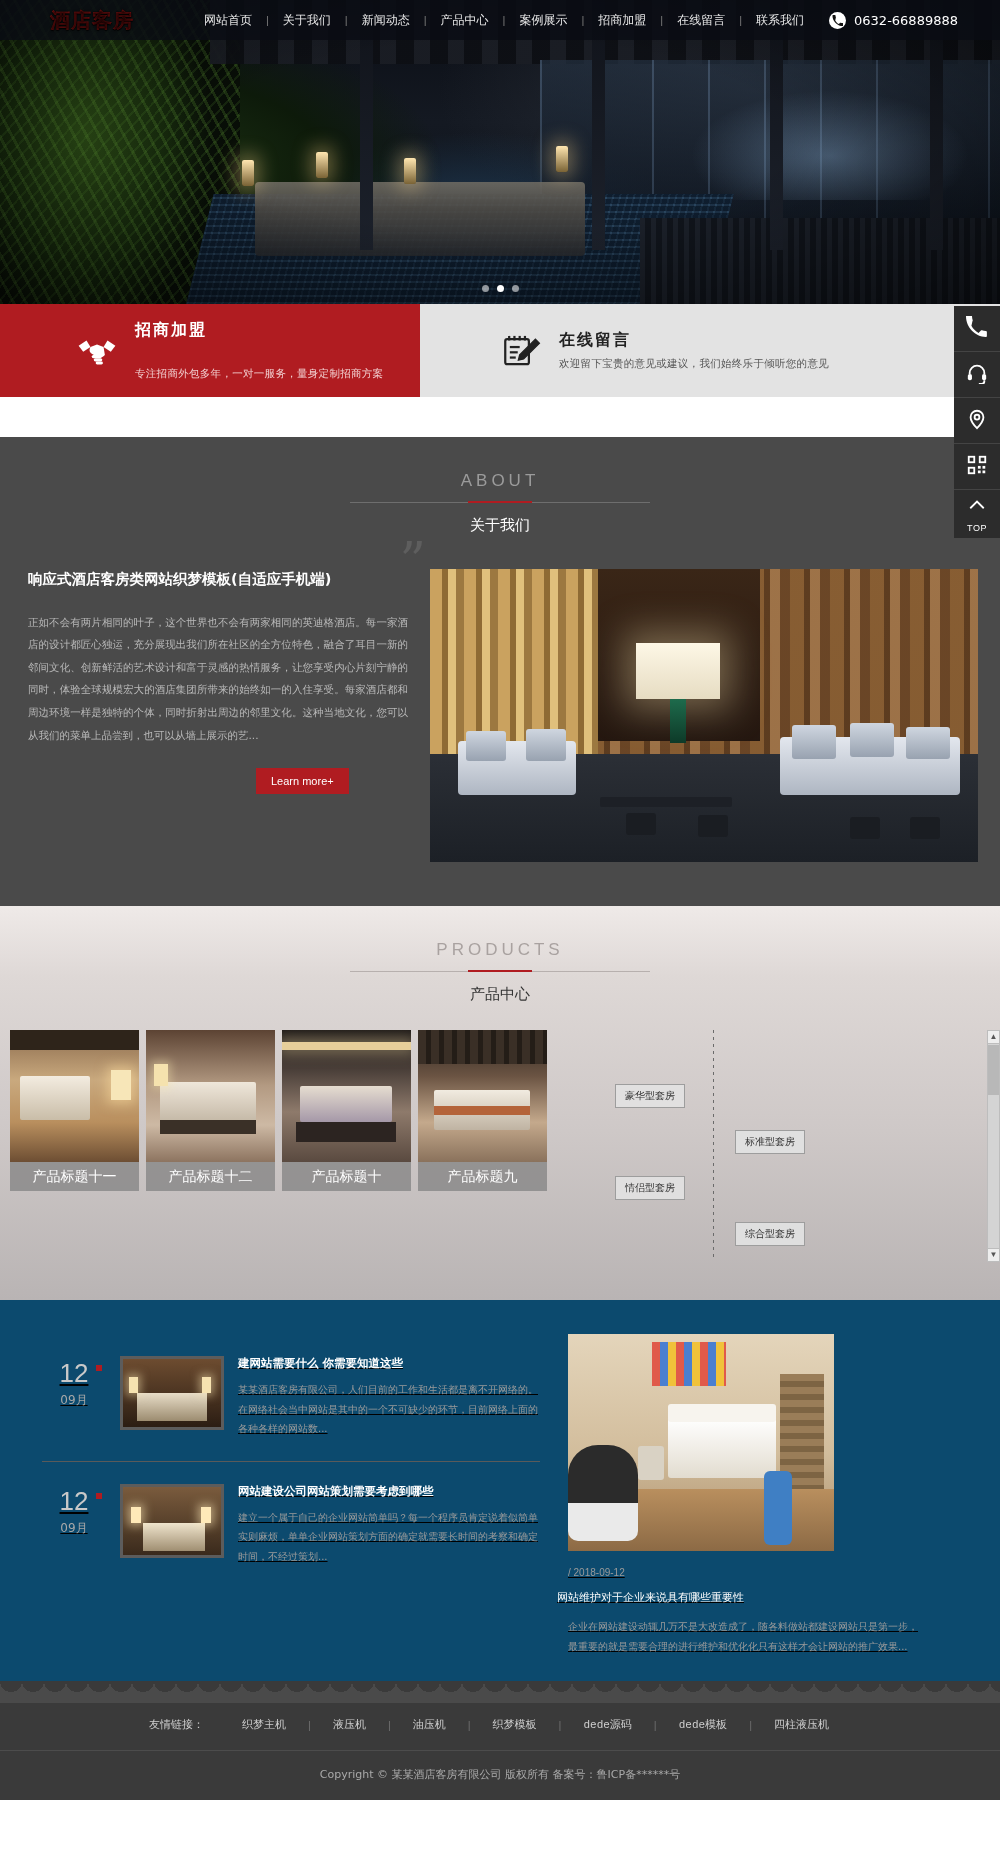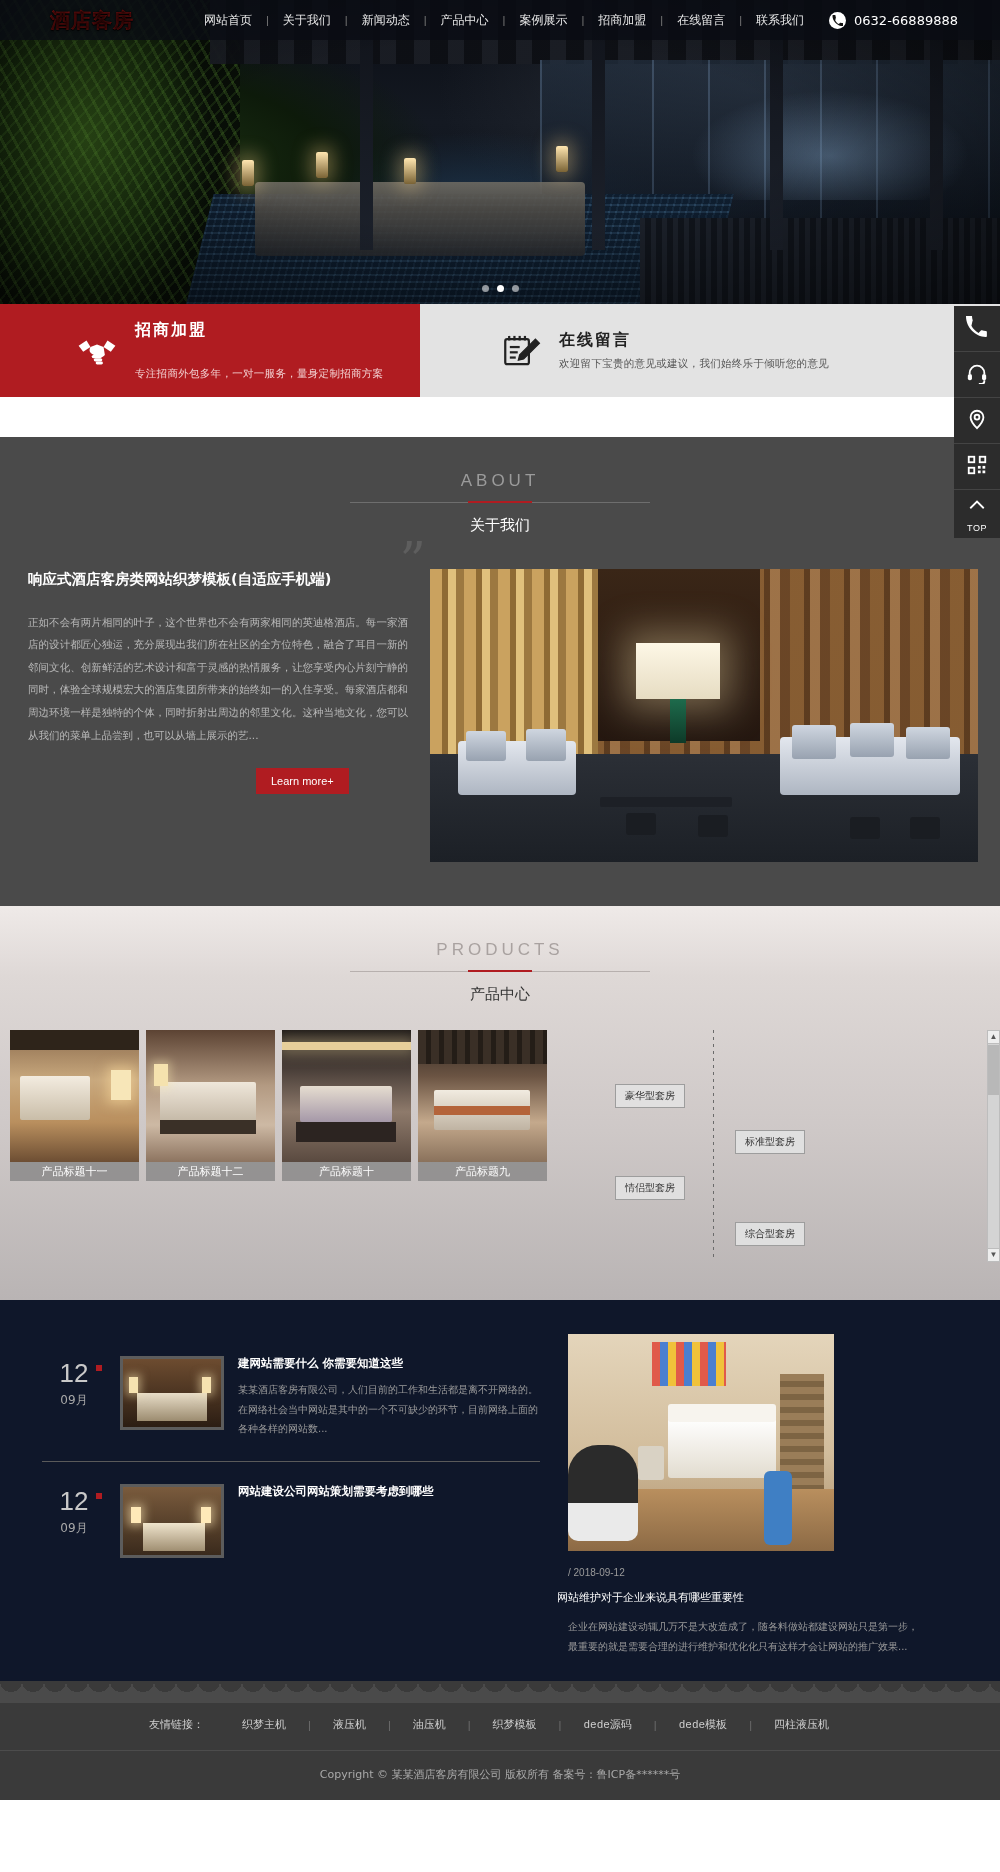--- a/index.html
+++ b/index.html
@@ -199,22 +199,22 @@
   
   .products { width:1000px; background: linear-gradient(180deg,#efeae8 0%, #ded8d6 18%, #cfc9c8 55%, #b9b4b4 100%); position:relative; padding-bottom: 40px; }
   .products .sec-head .en { color:#a9a2a0; }
   .products .sec-head .rule { background:#b7b0ae; }
   .products .sec-head .cn { color:#333333; }
   .prod-body { display:flex; margin-top:26px; }
   .prod-grid { display:flex; gap:7px; padding-left: 10px; }
   .prod-card { width:129px; }
   .prod-img { width:129px; height:132px; position:relative; overflow:hidden; }
   .prod-cap {
-    height: 19px; background: rgba(128,128,128,.72); color:#fff;
-    font-size: 11px; display:flex; align-items:center; justify-content:center;
+    height: 29px; background: rgba(128,128,128,.72); color:#fff;
+    font-size: 14px; display:flex; align-items:center; justify-content:center;
     font-family:"DejaVu Sans",sans-serif;
   }
   .prod-right { flex:1; position:relative; margin-left: 36px; height: 230px; }
   .prod-axis { position:absolute; left: 130px; top: 0; bottom: 0; width:1px;
     background: repeating-linear-gradient(180deg,#6b6b6b 0 3px, rgba(0,0,0,0) 3px 7px); }
   .prod-tag {
     position:absolute; background: rgba(226,226,226,.92); border:1px solid #9d9d9d;
     font-size: 10px; color:#333; padding: 4px 9px; white-space:nowrap;
     font-family:"DejaVu Sans",sans-serif;
   }
@@ -222,21 +222,21 @@
     border-top: 1px dashed #7d7d7d; }
   .scrollbar-r {
     position:absolute; right: 0; top: 0; width: 13px; height: 232px;
     background:#d4d4d4; border:1px solid #bdbdbd;
   }
   .scrollbar-r .arw { height:13px; background:#eee; border-bottom:1px solid #bdbdbd; font-size:8px; text-align:center; line-height:12px; color:#555;}
   .scrollbar-r .arw.b { border-bottom:none; border-top:1px solid #bdbdbd; position:absolute; bottom:0; left:0; right:0;}
   .scrollbar-r .thumb { position:absolute; top:14px; left:0; right:0; height:50px; background:#b8b8b8; }
 
   
-  .news { width:1000px; background:#0f172a; padding: 34px 0 26px; display:flex; }
+  .news { width:1000px; background:#0c4a6e; padding: 34px 0 26px; display:flex;text-decoration:underline; }
   .news-left { width: 540px; padding-left: 42px; }
   .news-item { display:flex; padding: 22px 0; border-bottom:1px solid #5a5a5a; }
   .news-item:last-child { border-bottom:none; }
   .nd { width: 64px; flex:none; text-align:center; position:relative; padding-top:4px; }
   .nd .d { font-size: 26px; color:#c9c9c9; font-family:"Liberation Sans",sans-serif; line-height:1; }
   .nd .m { font-size: 12px; color:#a8a8a8; margin-top:6px; font-family:"DejaVu Sans",sans-serif; }
   .nd .dot { position:absolute; right: 4px; top: 9px; width:6px; height:6px; background:#b01c21; display:block; }
   .nthumb { width:104px; height:74px; flex:none; margin: 0 14px; border:3px solid #5c5c5c;
     background: linear-gradient(180deg,#8b6a4a,#3a2a1d); position:relative; overflow:hidden; }
   .ntx { flex:1; }
@@ -503,20 +503,21 @@
           <div class="d">12</div>
           <div class="m">09月</div>
         </div>
         <div class="nthumb" style="background:linear-gradient(180deg,#7a5b3d,#3a2a1c)">
           <div style="position:absolute;left:20px;top:36px;width:62px;height:28px;background:linear-gradient(180deg,#efe4cd,#a08f72)"></div>
           <div style="position:absolute;left:8px;top:20px;width:10px;height:16px;background:#ffe9b8;box-shadow:0 0 10px 3px rgba(255,233,184,.55)"></div>
           <div style="position:absolute;right:10px;top:20px;width:10px;height:16px;background:#ffe9b8;box-shadow:0 0 10px 3px rgba(255,233,184,.55)"></div>
         </div>
         <div class="ntx">
           <h4>网站建设公司网站策划需要考虑到哪些</h4>
+          <p>建立一个属于自己的企业网站简单吗？每一个程序员肯定说着似简单实则麻烦，单单企业网站策划方面的确定就需要长时间的考察和确定时间，不经过策划...</p>
         </div>
       </div>
 
     </div>
 
     <div class="news-right">
       <div class="nr-img">
         <div style="position:absolute;inset:0;background:linear-gradient(180deg,#e4d5bb 0%,#d2bd9c 55%,#a98d68 100%)"></div>
         <div style="position:absolute;left:84px;top:8px;width:74px;height:44px;background:repeating-linear-gradient(90deg,#e05a4a 0 8px,#4a7fd0 8px 16px,#f0c23a 16px 24px)"></div>
         <div style="position:absolute;left:100px;top:84px;width:108px;height:60px;background:linear-gradient(180deg,#ffffff,#e2dccf);border-radius:3px"></div>

